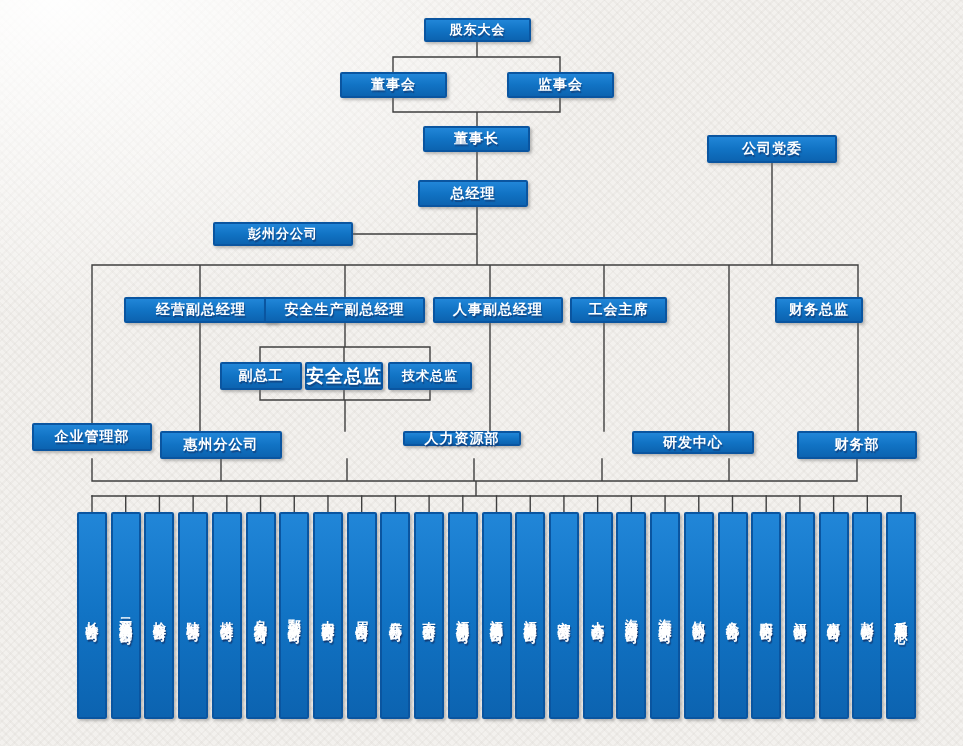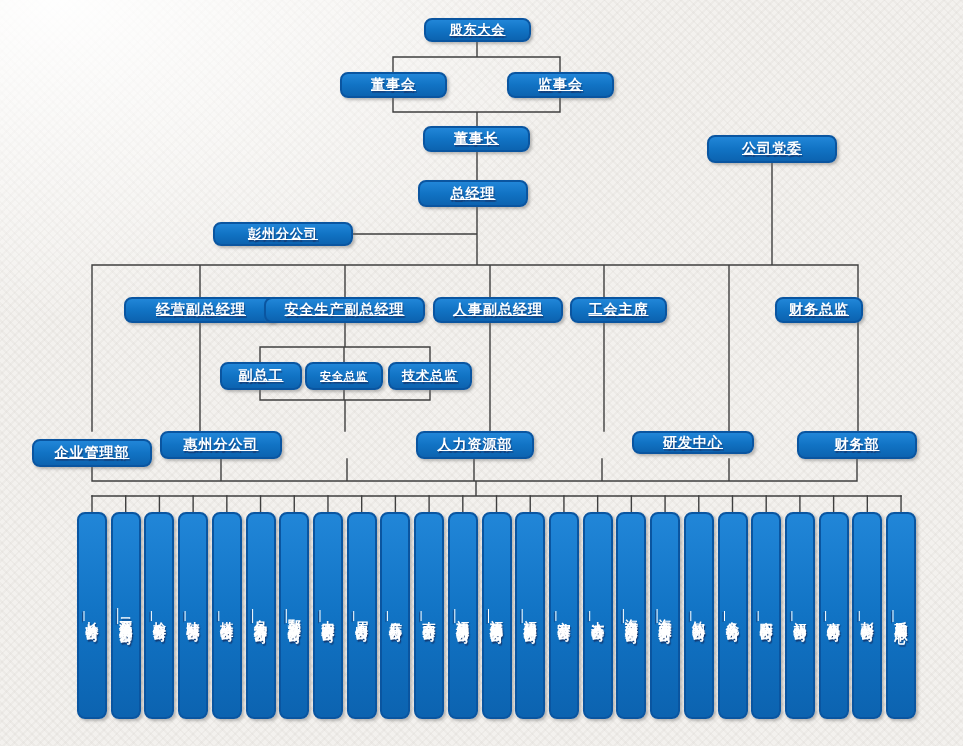--- a/index.html
+++ b/index.html
@@ -22,31 +22,30 @@
     stroke:var(--connector,#3f3f3f);
     stroke-width:1.4;
     fill:none;
     stroke-linecap:square;
   }
   .node{
     position:absolute;
     box-sizing:border-box;
     background:linear-gradient(180deg,#2186d8 0%,var(--node-fill,#1173c4) 50%,#0c63b0 100%);
     border:2px solid var(--node-border,#0a55a0);
-    border-radius:8px;
+    border-radius:2px;
     box-shadow:2px 2px 3px rgba(110,110,110,0.45);
     color:var(--node-text,#ffffff);
     font-weight:bold;
     font-size:14px;
     letter-spacing:1px;
     display:flex;align-items:center;justify-content:center;
     text-shadow:1px 1.5px 1px rgba(20,40,90,0.55);
     white-space:nowrap;
     z-index:2;
-    text-decoration:underline;
   }
   .vnode{
     width:30px;height:207px;
     font-size:13px;
     letter-spacing:0;
   }
   .vnode span{
     writing-mode:vertical-rl;
     text-orientation:upright;
     letter-spacing:2px;
@@ -111,30 +110,30 @@
   <div class="node" style="left:264px;top:297px;width:161px;height:26px">安全生产副总经理</div>
 
   <div class="node" style="left:433px;top:297px;width:130px;height:26px">人事副总经理</div>
 
   <div class="node" style="left:570px;top:297px;width:97px;height:26px">工会主席</div>
 
   <div class="node" style="left:775px;top:297px;width:88px;height:26px">财务总监</div>
 
   <div class="node" style="left:220px;top:362px;width:82px;height:28px">副总工</div>
 
-  <div class="node" style="left:305px;top:362px;width:78px;height:28px;font-size:11px">安全总监</div>
+  <div class="node" style="left:305px;top:362px;width:78px;height:28px;font-size:18px">安全总监</div>
 
   <div class="node" style="left:388px;top:362px;width:84px;height:28px;font-size:13px">技术总监</div>
 
-  <div class="node" style="left:32px;top:439px;width:120px;height:28px">企业管理部</div>
+  <div class="node" style="left:32px;top:423px;width:120px;height:28px">企业管理部</div>
 
   <div class="node" style="left:160px;top:431px;width:122px;height:28px">惠州分公司</div>
 
 
-  <div class="node" style="left:416px;top:431px;width:118px;height:28px">人力资源部</div>
+  <div class="node" style="left:403px;top:431px;width:118px;height:15px">人力资源部</div>
 
 
   <div class="node" style="left:632px;top:431px;width:122px;height:23px">研发中心</div>
 
   <div class="node" style="left:797px;top:431px;width:120px;height:28px">财务部</div>
 
 <div class="node vnode" style="left: 77px; top: 512px;">
       <span>长岭分公司</span>
     </div>
     <div class="node vnode" style="left: 110.7px; top: 512px;">

